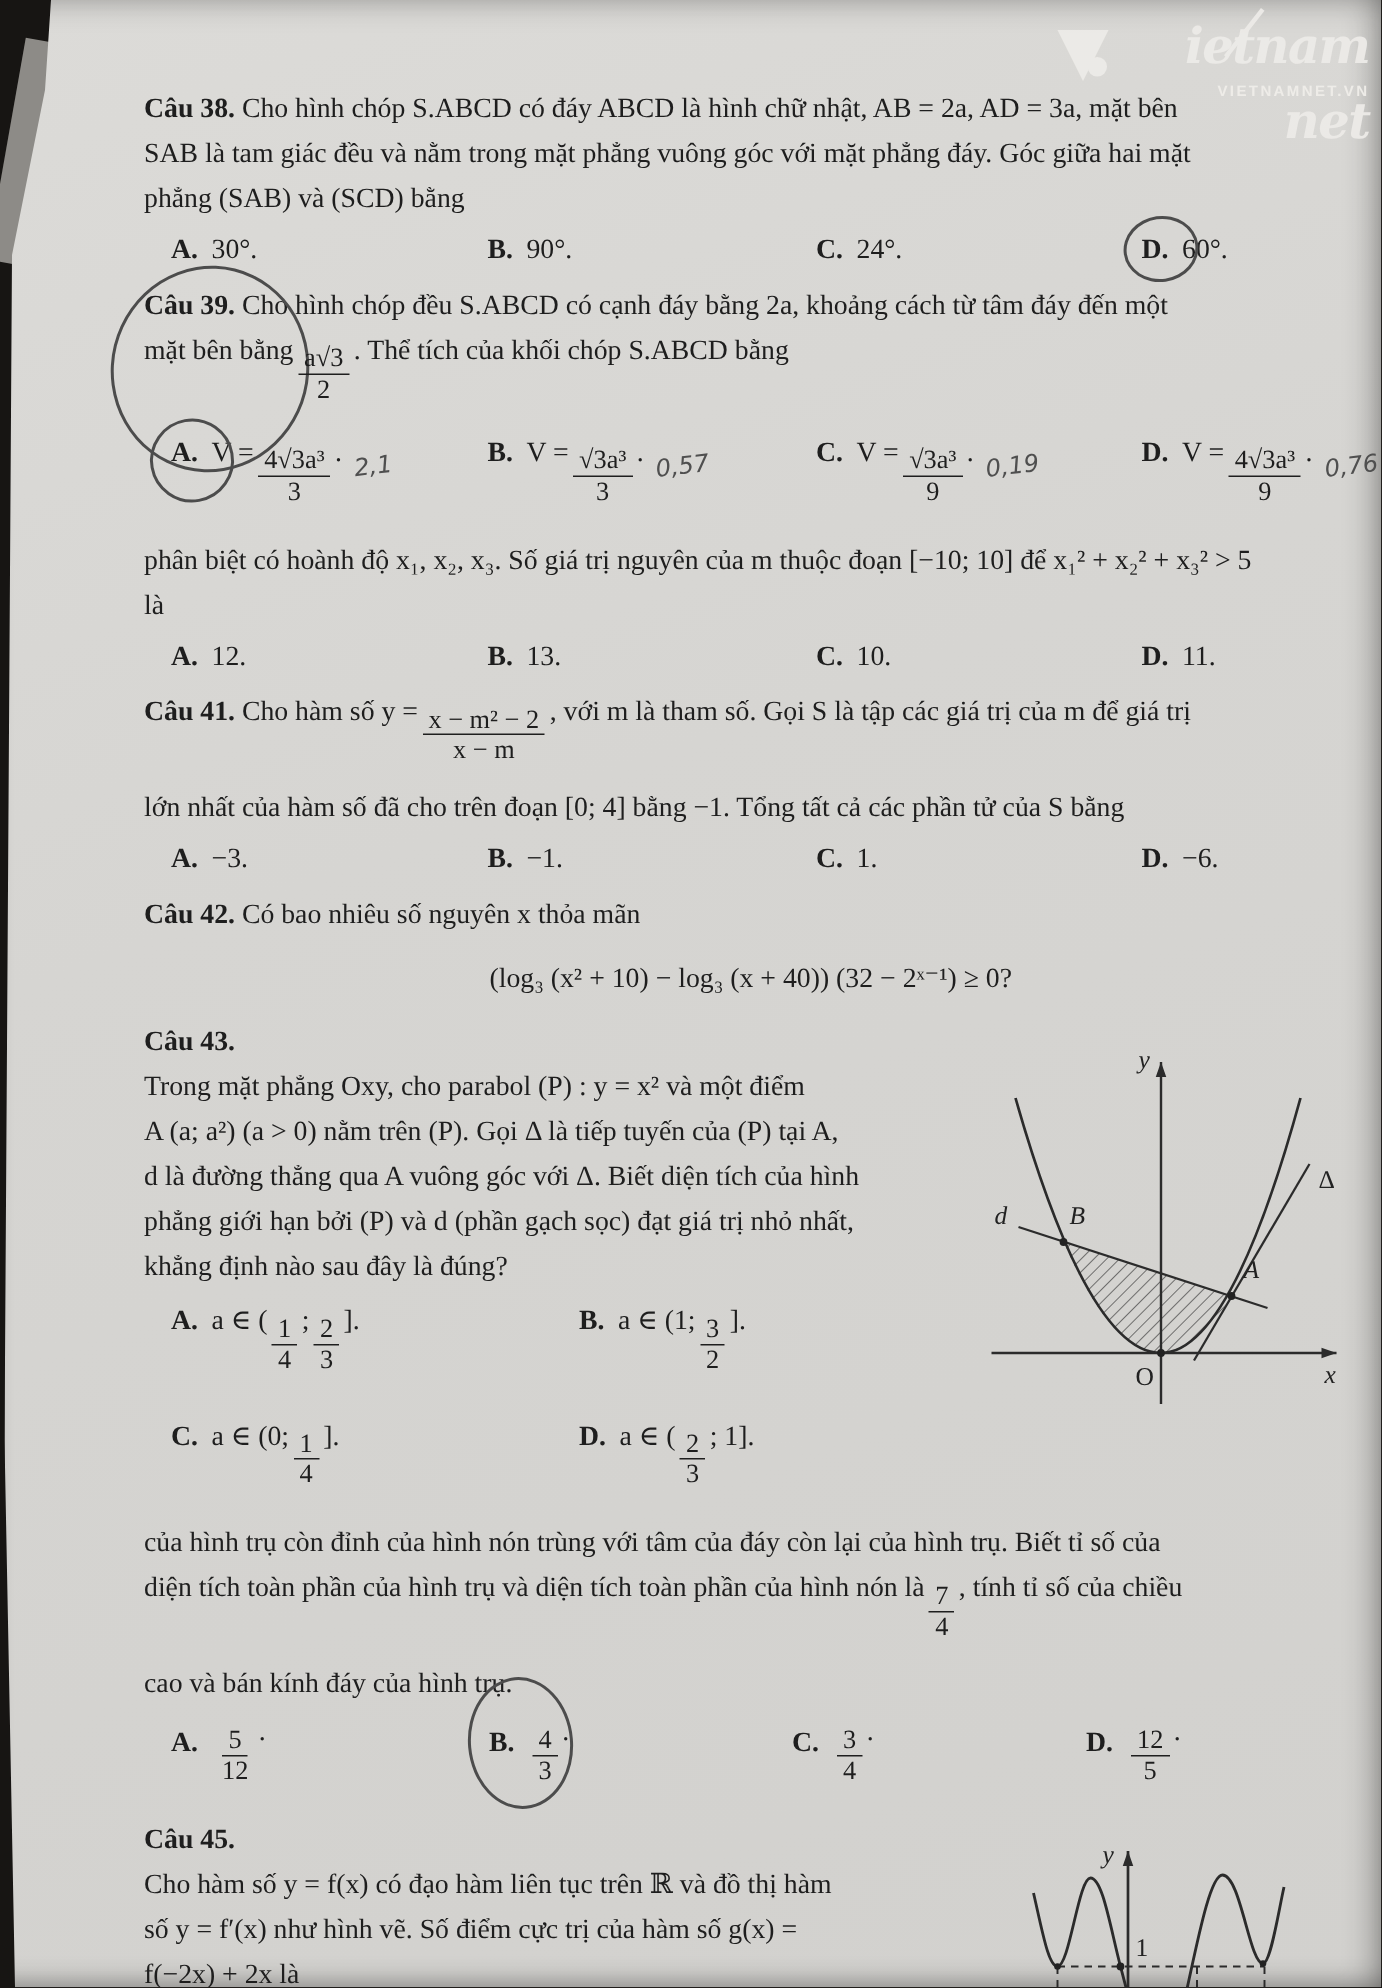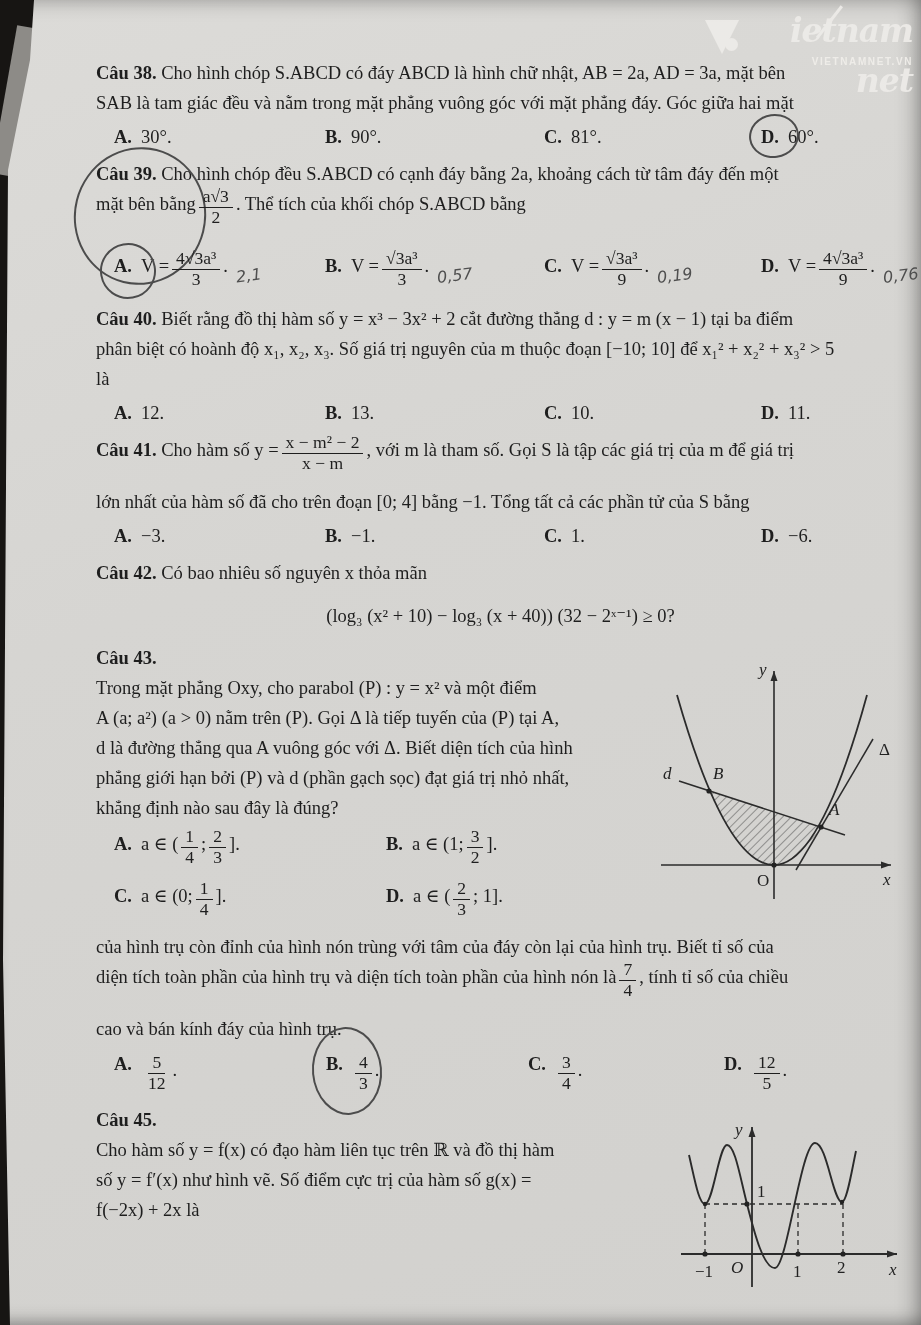--- a/index.html
+++ b/index.html
@@ -26,21 +26,21 @@
   .qlabel{font-weight:bold;}
   .qline{white-space:nowrap;}
   section{position:relative;margin-bottom:7px;}
 
   
   .opts4{display:grid;grid-template-columns:190px 198px 196px auto;padding-left:18px;margin:4px 0 2px;align-items:center;gap:21px;}
   .opt{position:relative;white-space:nowrap;}
   .ol{font-weight:bold;margin-right:9px;position:relative;display:inline-block;}
 
   
-  .frac{display:inline-flex;flex-direction:column;align-items:center;vertical-align:middle;line-height:1.12;font-size:0.95em;margin:0 3px;position:relative;top:-2px;}
+  .frac{display:inline-flex;flex-direction:column;align-items:center;vertical-align:middle;line-height:1.12;font-size:0.95em;margin:12px 3px;position:relative;top:-2px;}
   .frac .fn{display:block;padding:0 4px;border-bottom:1.5px solid #1e1e1e;text-align:center;}
   .frac .fd{display:block;padding:0 4px;text-align:center;}
   .mathline{display:flex;align-items:flex-start;white-space:nowrap;}
   .fracrow{min-height:52px;}
 
   
   .hand{font-family:"DejaVu Sans",sans-serif;font-style:italic;font-size:16px;color:#4f4f4f;display:inline-block;transform:rotate(-7deg) translateY(9px);margin-left:7px;}
   .circle-mark{position:absolute;border:2.2px solid #4c4c4c;border-radius:50%;pointer-events:none;}
   .slash-mark{position:absolute;width:2.4px;height:66px;background:#4c4c4c;pointer-events:none;}
 
@@ -81,24 +81,25 @@
     <span class="logo-script">ietnam net</span>
   </div>
   <div class="logo-domain">VIETNAMNET.VN</div>
 </div>
 
 <div class="content">
 
   <section>
     <div class="qline"><span class="qlabel">Câu 38.</span> <span>Cho hình chóp S.ABCD có đáy ABCD là hình chữ nhật, AB = 2a, AD = 3a, mặt bên</span></div>
     <div class="qline">SAB là tam giác đều và nằm trong mặt phẳng vuông góc với mặt phẳng đáy. Góc giữa hai mặt</div>
+    <div class="qline">phẳng (SAB) và (SCD) bằng</div>
     <div class="opts4">
       <span class="opt"><span class="ol">A.</span><span>30°.</span></span>
       <span class="opt"><span class="ol">B.</span><span>90°.</span></span>
-      <span class="opt"><span class="ol">C.</span><span>81°.</span></span>
+      <span class="opt"><span class="ol">C.</span><span>24°.</span></span>
       <span class="opt"><span class="ol">D.</span><span>60°.</span>
         <span class="circle-mark" style="left:-12px;top:-8px;width:46px;height:40px;transform:rotate(-8deg);"></span>
       </span>
     </div>
   </section>
 
   <section>
     <div class="circle-mark" style="left:-22px;top:-12px;width:128px;height:134px;transform:rotate(14deg);"></div>
     <div class="qline"><span class="qlabel">Câu 39.</span> <span>Cho hình chóp đều S.ABCD có cạnh đáy bằng 2a, khoảng cách từ tâm đáy đến một</span></div>
     <div class="mathline fracrow">
@@ -141,21 +142,20 @@
             <span class="frac">
               <span class="fn">4√3a³</span>
               <span class="fd">9</span>
             </span>
             <span>.</span>
           </span><span class="hand">0,76</span></span>
     </div>
   </section>
 
   <section>
-    <div class="qline"><span class="qlabel">Câu 40.</span> <span>Biết rằng đồ thị hàm số y = x³ − 3x² + 2 cắt đường thẳng d : y = m (x − 1) tại ba điểm</span></div>
     <div class="qline">phân biệt có hoành độ x₁, x₂, x₃. Số giá trị nguyên của m thuộc đoạn [−10; 10] để x₁² + x₂² + x₃² &gt; 5</div>
     <div class="qline">là</div>
     <div class="opts4">
       <span class="opt"><span class="ol">A.</span><span>12.</span></span>
       <span class="opt"><span class="ol">B.</span><span>13.</span></span>
       <span class="opt"><span class="ol">C.</span><span>10.</span></span>
       <span class="opt"><span class="ol">D.</span><span>11.</span></span>
     </div>
   </section>
 

